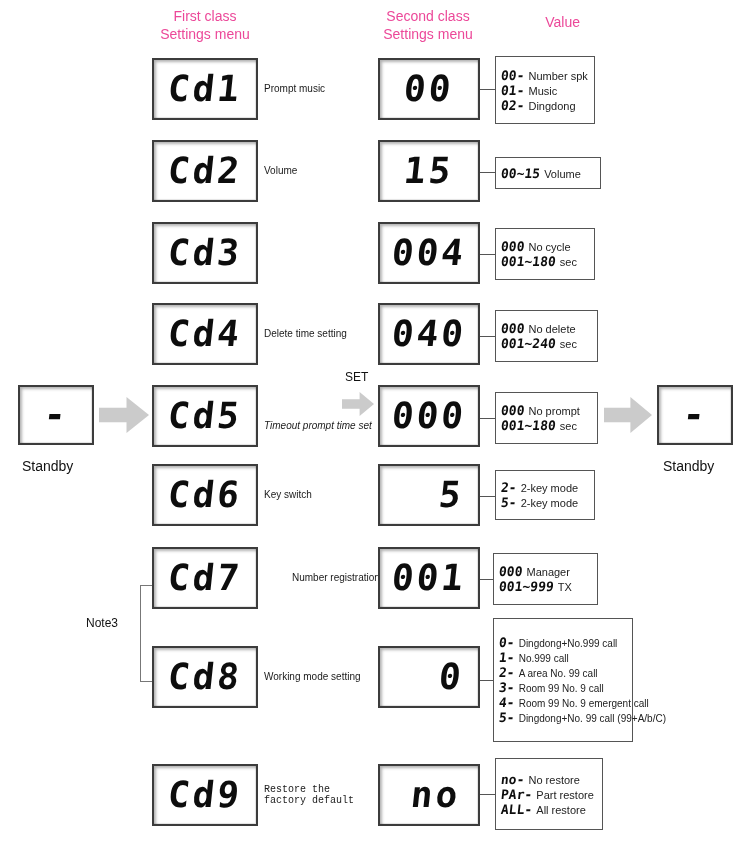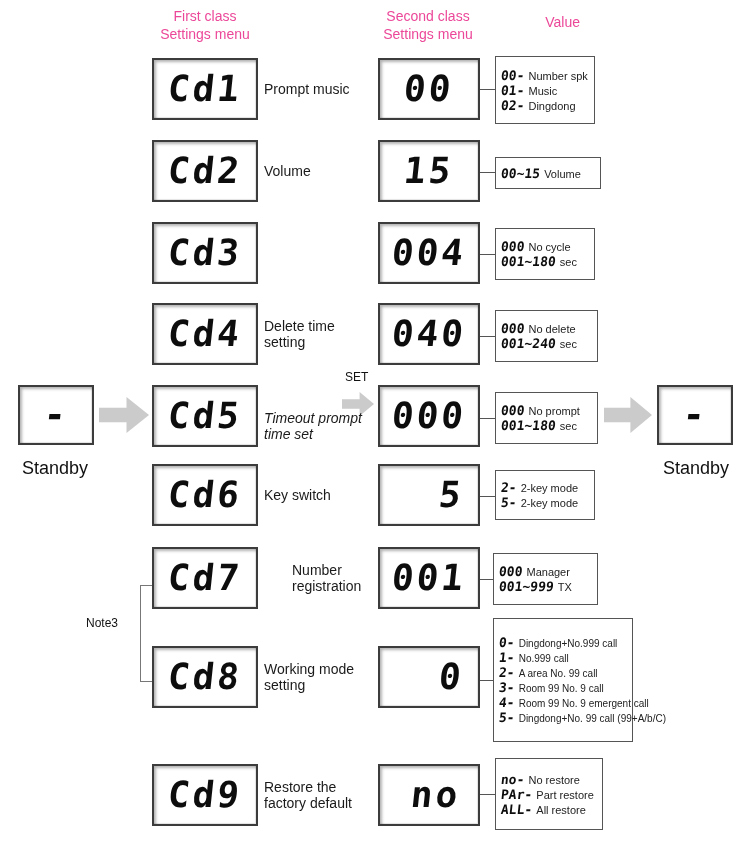--- a/index.html
+++ b/index.html
@@ -11,35 +11,35 @@
   .display{position:absolute;background:#fff;border:2px solid #3c3c3c;
            box-shadow:inset 2px 2px 3px rgba(0,0,0,0.30), inset -1px -1px 1px rgba(0,0,0,0.10);
            display:flex;align-items:center;justify-content:center;box-sizing:border-box;}
   .display.alignr{justify-content:flex-end;}
 
   .seg{display:inline-block;font-family:"DejaVu Sans Mono",monospace;font-weight:bold;
        font-size:36px;letter-spacing:3px;transform:skewX(-6deg);color:#0d0d0d;line-height:1;}
   .seg.sm{font-size:13px;letter-spacing:0;}
 
   .rowlabel{position:absolute;left:264px;width:110px;height:62px;display:flex;align-items:center;
-            font-size:14px;line-height:1.15;color:#1a1a1a;}
+            font-size:10px;line-height:1.15;color:#1a1a1a;}
 
   .valuebox{position:absolute;border:1.5px solid #555;background:#fff;box-sizing:border-box;
             display:flex;flex-direction:column;justify-content:center;padding:3px 5px;gap:2px;}
   .opt{display:flex;align-items:baseline;gap:4px;font-size:11px;color:#222;white-space:nowrap;}
   .opt .seg.sm{flex:none;}
   .valuebox.dense .opt{font-size:10px;}
 
   .connector{position:absolute;width:15px;border-top:1.5px solid #555;}
 
   .blockarrow{position:absolute;background:#cbcbcb;
               clip-path:polygon(0 30%,55% 30%,55% 0,100% 50%,55% 100%,55% 70%,0 70%);
               filter:drop-shadow(0 0 1px #9a9a9a);}
 
-  .standby-label{position:absolute;font-size:18px;color:#111;}
+  .standby-label{position:absolute;font-size:14px;color:#111;}
   .small-label{position:absolute;font-size:12px;color:#111;}
 
   .notebracket{position:absolute;left:140px;top:585px;width:12px;height:95px;
                border-left:1px solid #777;border-top:1px solid #777;border-bottom:1px solid #777;}
 </style>
 </head>
 <body>
 
 <div id="page">
 
@@ -237,21 +237,21 @@
       </div>
     <div class="opt">
         <span class="seg sm">5-</span>
         <span>Dingdong+No. 99 call (99+A/b/C)</span>
       </div>
   </div>
 
   <div class="display" style="left:152px;top:764px;width:106px;height:62px;">
     <span class="seg">Cd9</span>
   </div>
-  <div class="rowlabel" style="top:764px;">Restore the factory default</div>
+  <div class="rowlabel" style="top:764px;font-family:Liberation Mono, monospace;">Restore the factory default</div>
   <div class="display alignr" style="left:378px;top:764px;width:102px;height:62px;padding-right:18px;">
     <span class="seg">no</span>
   </div>
   <div class="connector" style="left:480px;top:794px;"></div>
   <div class="valuebox" style="left:495px;top:758px;width:108px;height:72px;">
     <div class="opt">
         <span class="seg sm">no-</span>
         <span>No restore</span>
       </div>
     <div class="opt">

